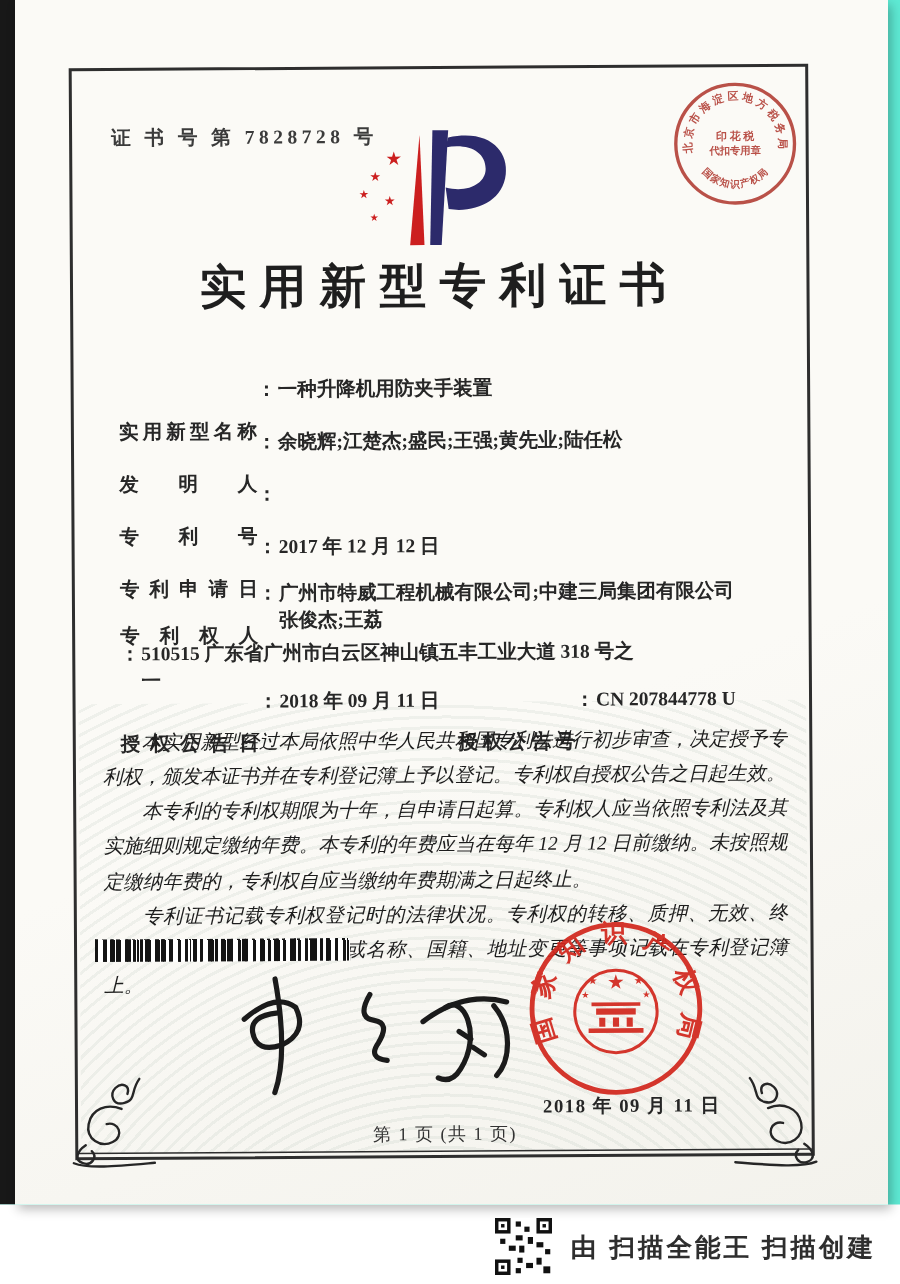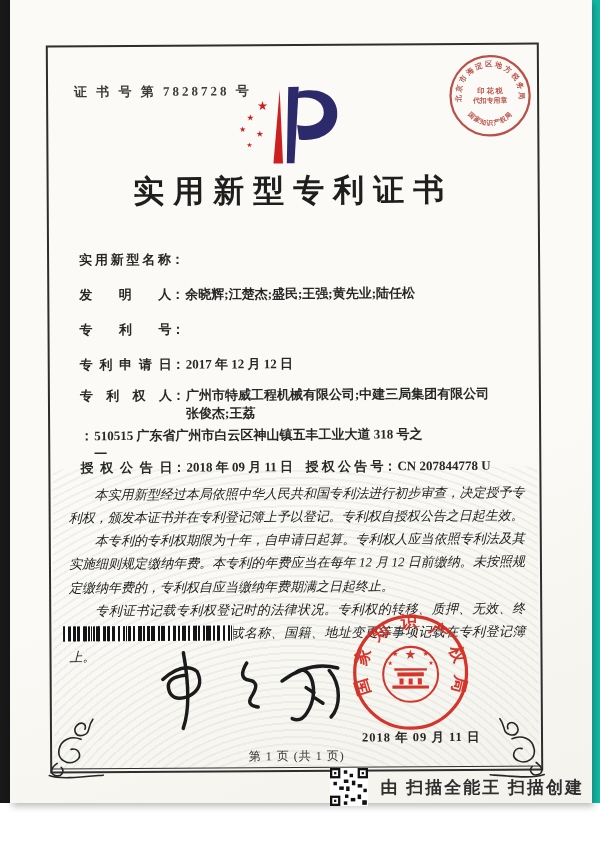--- a/index.html
+++ b/index.html
@@ -1,38 +1,38 @@
 <!DOCTYPE html>
 <html><head>
 <meta charset="utf-8">
 <style>
   html,body{margin:0;padding:0;width:600px;height:856px;overflow:hidden;
     background:#eceae6;font-family:"Liberation Serif","DejaVu Serif",serif;}
-  .photo{position:relative;width:600px;height:856px;background:#14b8a6;}
+  .photo{position:relative;width:600px;height:856px;background:#5eead4;}
   .edge-left{position:absolute;left:0;top:0;width:10px;height:803px;background:#181818;}
   .edge-smudge{position:absolute;left:30px;top:0;width:42px;height:4px;background:#4a4a4a;border-radius:2px;}
   .bottom-strip{position:absolute;left:0;top:803px;width:600px;height:53px;background:#ffffff;}
   .paper{position:absolute;left:10px;top:0;width:582px;height:803px;
     background:linear-gradient(160deg,#fbfaf6 60%,#f3f2ec 100%);
     box-shadow:2px 3px 7px rgba(0,0,0,.28);}
   .frame{position:absolute;left:38px;top:44px;width:489px;height:724px;
     border:2px solid #2e2e2e;transform:rotate(-0.35deg);}
   .frame::after{content:"";position:absolute;left:0;right:0;bottom:2px;height:1px;background:#2e2e2e;}
   .guilloche{position:absolute;left:2px;right:2px;bottom:2px;height:300px;
     background:repeating-radial-gradient(circle at 50% 160%,rgba(130,155,140,.10) 0 2px,transparent 2px 7px);
     pointer-events:none;}
   .cert-number{position:absolute;left:26px;top:36px;font-size:13px;font-weight:700;
     letter-spacing:3px;color:#3b3b3b;}
   .tax-stamp{position:absolute;right:4px;top:8px;width:86px;height:86px;opacity:.88;}
   .logo{position:absolute;left:50%;top:38px;transform:translateX(-50%);width:120px;height:86px;}
   .title{position:absolute;left:0;top:124px;width:100%;text-align:center;
     font-size:31px;font-weight:700;letter-spacing:9px;color:#1e1e1e;}
   .row{position:absolute;left:30px;right:18px;display:flex;font-size:13px;font-weight:700;
     color:#272727;line-height:18px;}
-  .lbl{flex:none;width:92px;text-align:justify;text-align-last:justify;}
+  .lbl{flex:none;width:92px;text-align:justify;text-align-last:justify;margin-top:28px;}
   .colon{flex:none;width:14px;}
   .val .l2{display:block;}
   .pair2{position:absolute;left:225px;display:flex;}
   .pair2 .lbl{width:78px;font-family:Liberation Serif, serif;}
   .paras{position:absolute;left:18px;right:15px;top:436px;font-size:13px;line-height:1.78;
     color:#1d1d1d;font-style:italic;text-align:justify;}
   .paras p{margin:0;text-indent:2em;}
   .barcode{position:absolute;left:12px;top:579px;width:170px;height:15px;background-color:#fff;
     background-image:repeating-linear-gradient(90deg,#141414 0 2px,transparent 2px 5px),
       repeating-linear-gradient(90deg,#141414 0 1px,transparent 1px 7px),
@@ -41,21 +41,21 @@
   .director div{margin-bottom:7px;letter-spacing:2px;}
   .signature{position:absolute;left:92px;top:594px;width:238px;height:92px;z-index:5;transform:rotate(-2deg);}
   .seal{position:absolute;left:298px;top:566px;width:122px;height:122px;z-index:2;opacity:.93;}
   .seal-date{position:absolute;left:310px;top:684px;width:170px;z-index:4;font-size:12.5px;
     font-weight:700;letter-spacing:1px;color:#262626;}
   .page-footer{position:absolute;left:0;top:702px;width:100%;text-align:center;
     font-size:12px;color:#333;letter-spacing:1px;}
   .flourish{position:absolute;width:58px;height:62px;z-index:3;}
   .fl-l{left:-5px;bottom:-8px;}
   .fl-r{right:-5px;bottom:-10px;transform:scaleX(-1);}
-  .scan-row{position:absolute;left:0;top:762px;width:600px;height:50px;display:flex;
+  .scan-row{position:absolute;left:0;top:806px;width:600px;height:50px;display:flex;
     align-items:center;justify-content:flex-end;gap:13px;padding-right:16px;box-sizing:border-box;}
   .scan-text{font-family:"Liberation Sans","DejaVu Sans",sans-serif;font-size:17px;
     font-weight:700;color:#2e2e2e;letter-spacing:2px;}
   .qr{width:38px;height:38px;}
 </style>
 </head>
 <body>
 
 <div class="photo">
   <div class="edge-left"></div>
@@ -94,20 +94,21 @@
         <text x="7" y="50" font-size="8" fill="#cc1f1f" text-anchor="middle">★</text>
         <text x="25" y="55" font-size="9" fill="#cc1f1f" text-anchor="middle">★</text>
         <text x="14" y="66" font-size="7" fill="#cc1f1f" text-anchor="middle">★</text>
       </svg>
 
       <div class="title">实用新型专利证书</div>
 
       <div class="row" style="top:204px">
         <span class="lbl">实用新型名称</span>
           <span class="colon">：</span>
+        <span class="val">一种升降机用防夹手装置</span>
       </div>
       <div class="row" style="top:239px">
         <span class="lbl">发明人</span>
           <span class="colon">：</span>
         <span class="val">余晓辉;江楚杰;盛民;王强;黄先业;陆任松</span>
       </div>
       <div class="row" style="top:274px">
         <span class="lbl">专利号</span>
           <span class="colon">：</span>
       </div>

